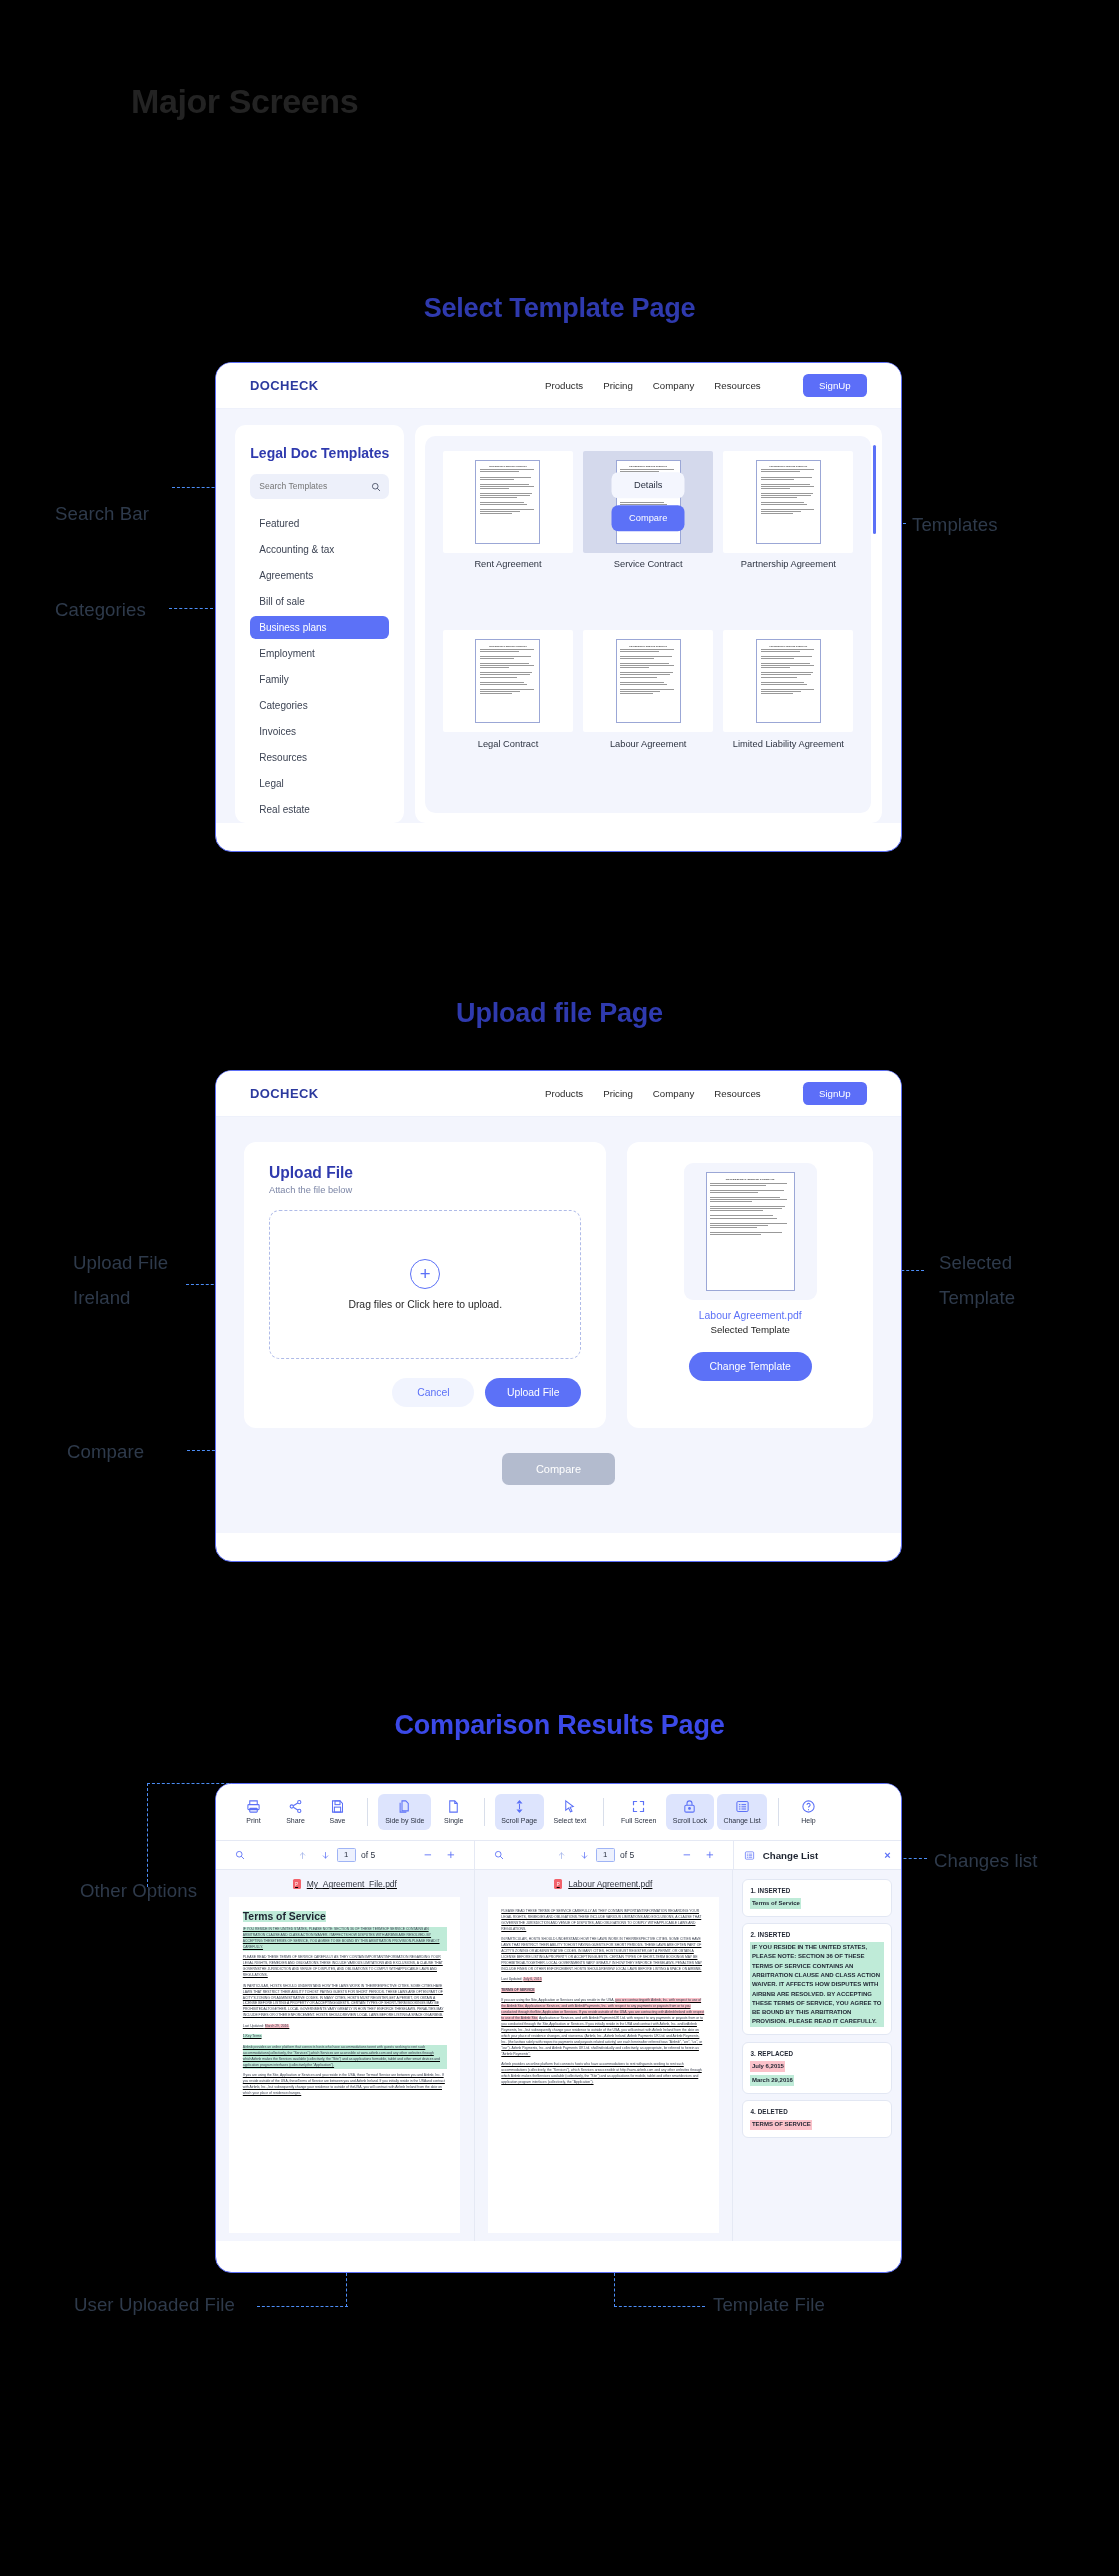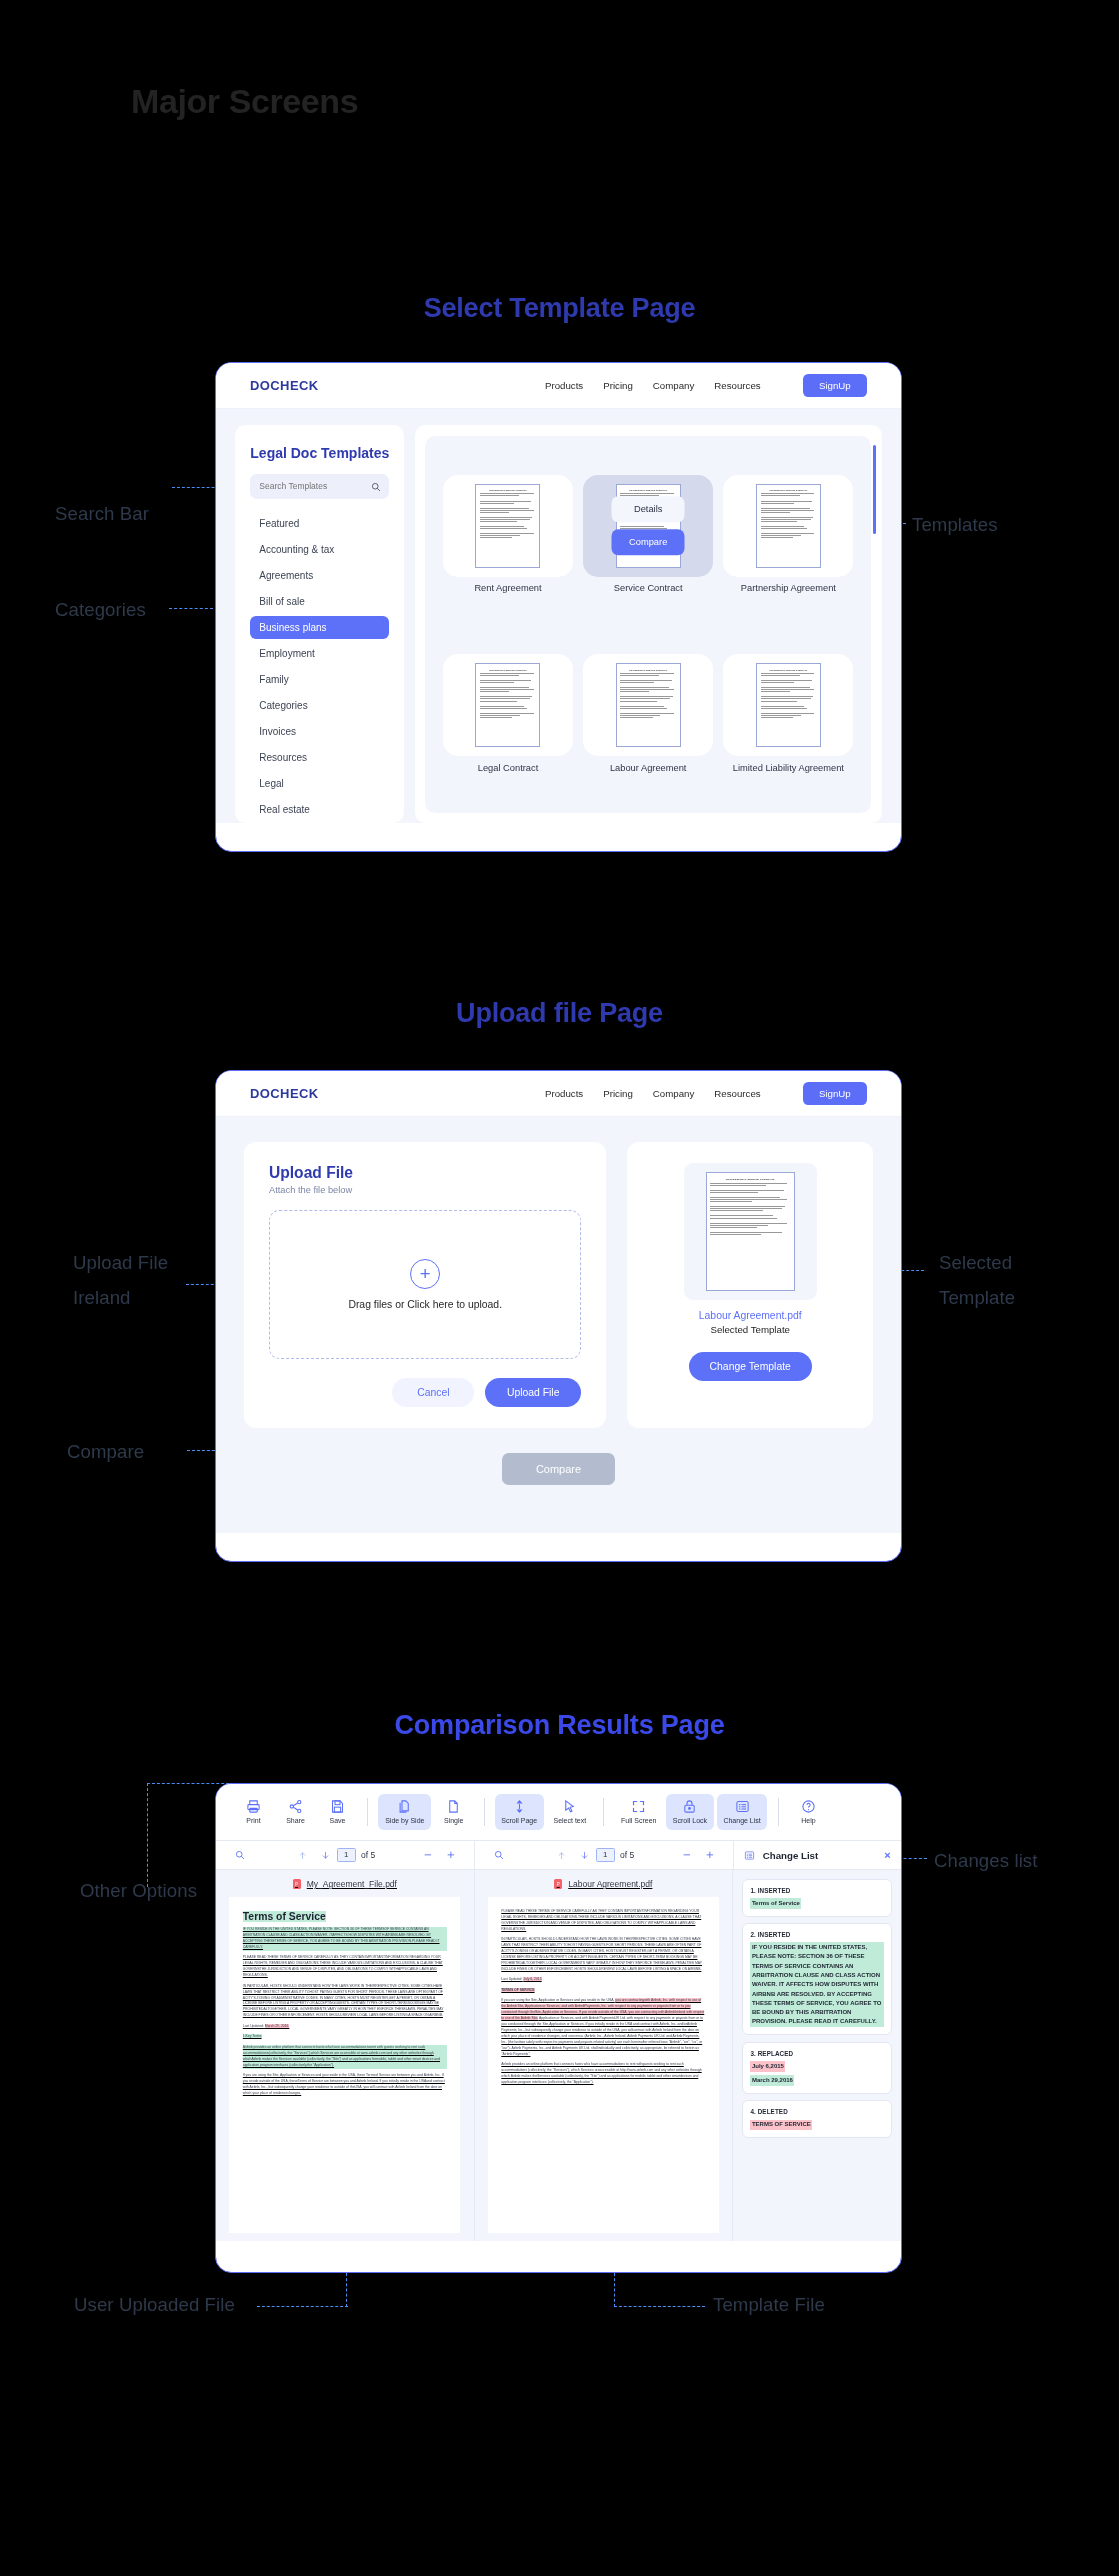--- a/index.html
+++ b/index.html
@@ -158,26 +158,25 @@
     border-radius: 10.4px;
     padding: 15px 18px;
     display: grid;
     grid-template-columns: repeat(3, 1fr);
     gap: 12px 10.4px;
     height: 100%;
   }
   .tpl-card { text-align: center; }
   .tpl-thumb {
     background: #FFFFFF;
-    border-radius: 15px;
+    border-radius: 2px;
     padding: 9px 16.3px;
     display: flex;
     justify-content: center;
     position: relative;
-    margin-top: 24px;
   }
   .tpl-card.selected .tpl-thumb { background: #D4D9EC; }
   .doc-mini {
     width: 65px;
     height: 84px;
     background: #FFFFFF;
     border: 0.7px solid #9BA7D6;
     padding: 4.5px 3.7px;
     overflow: hidden;
   }

